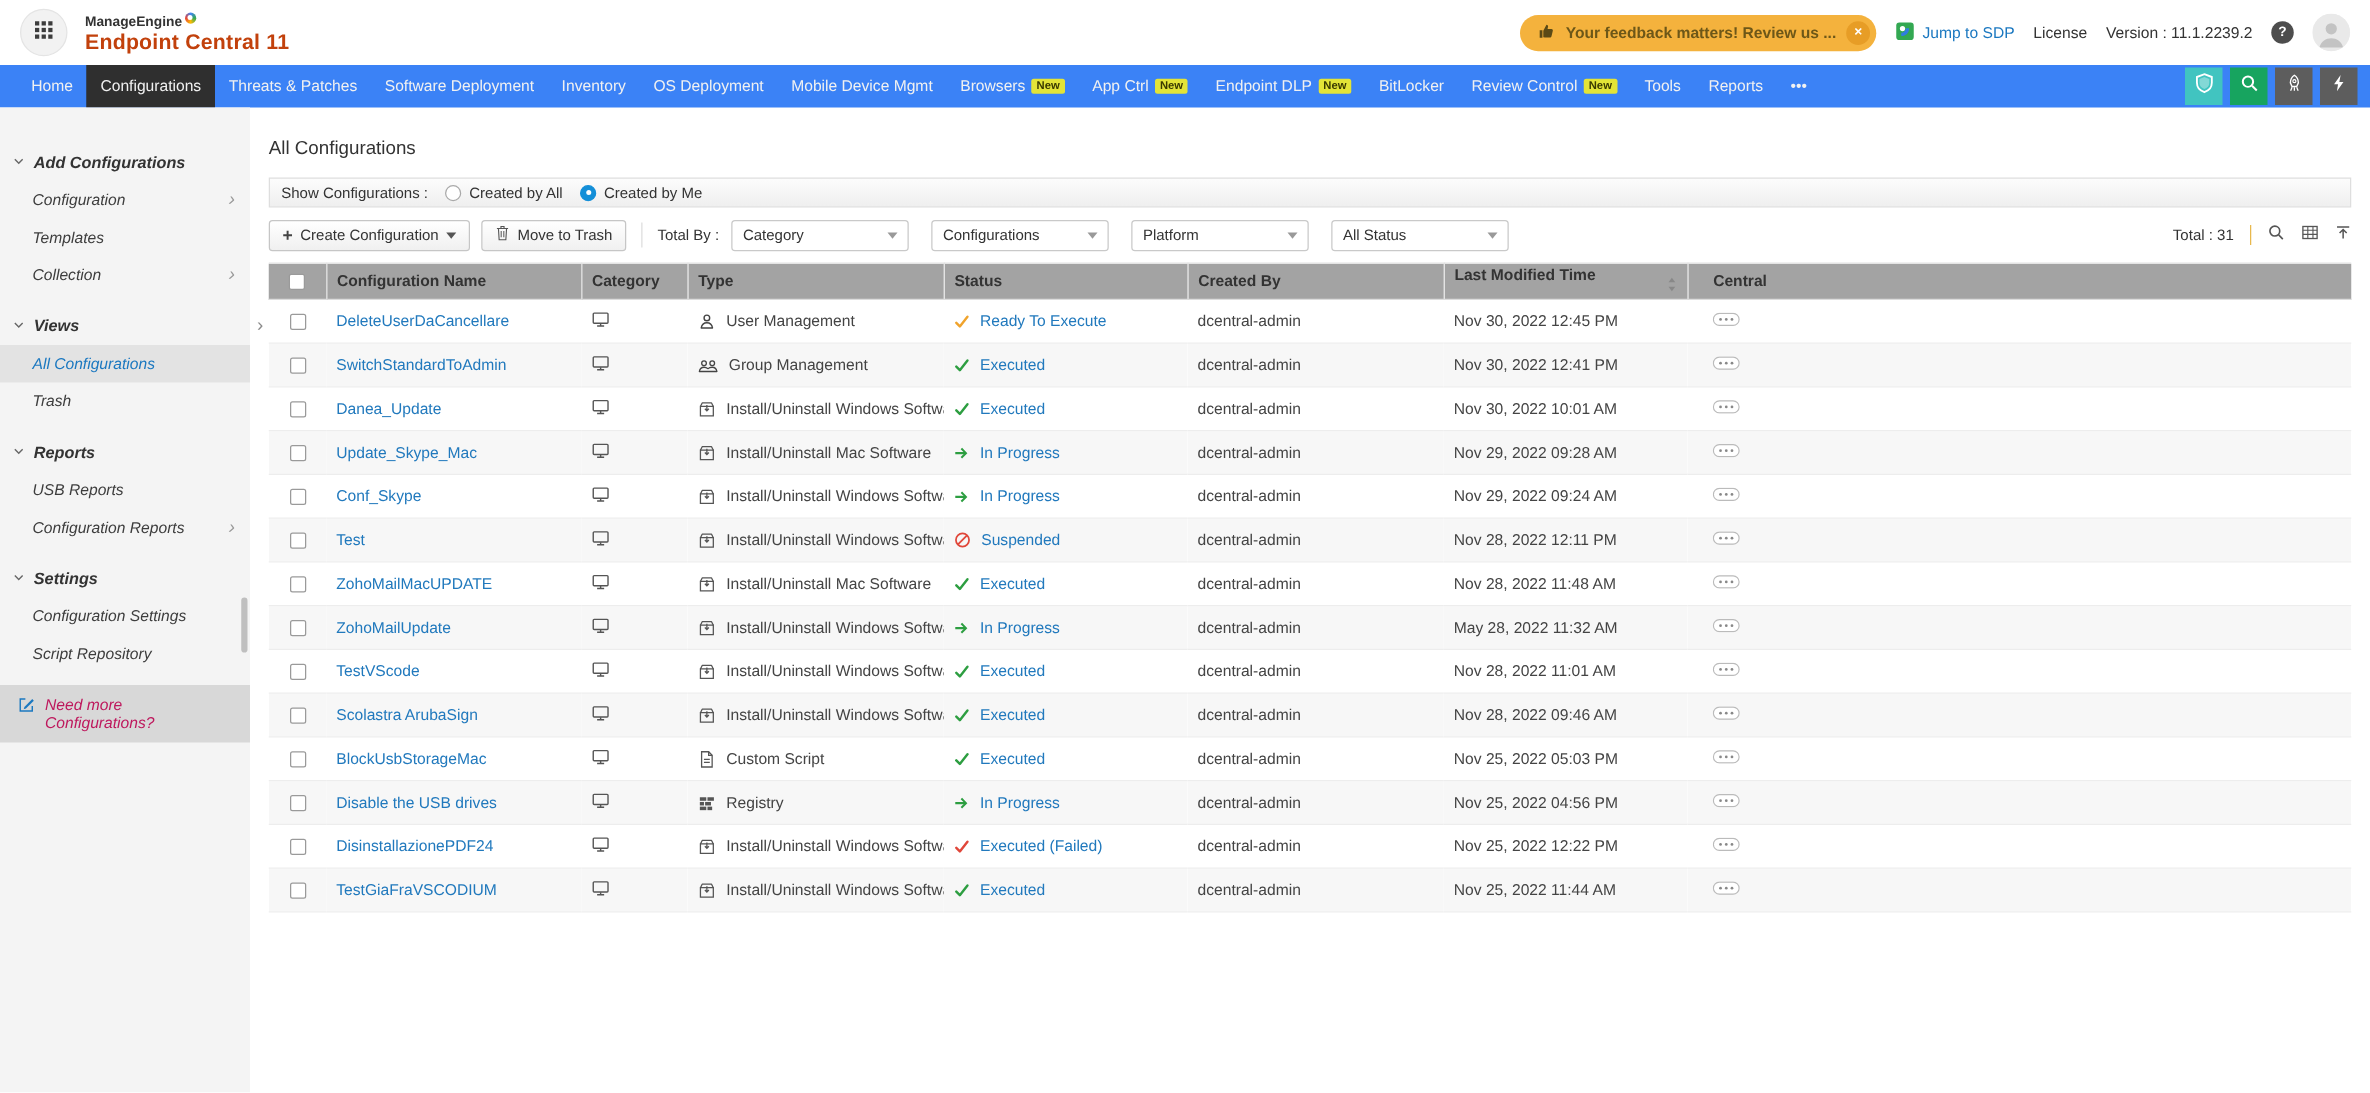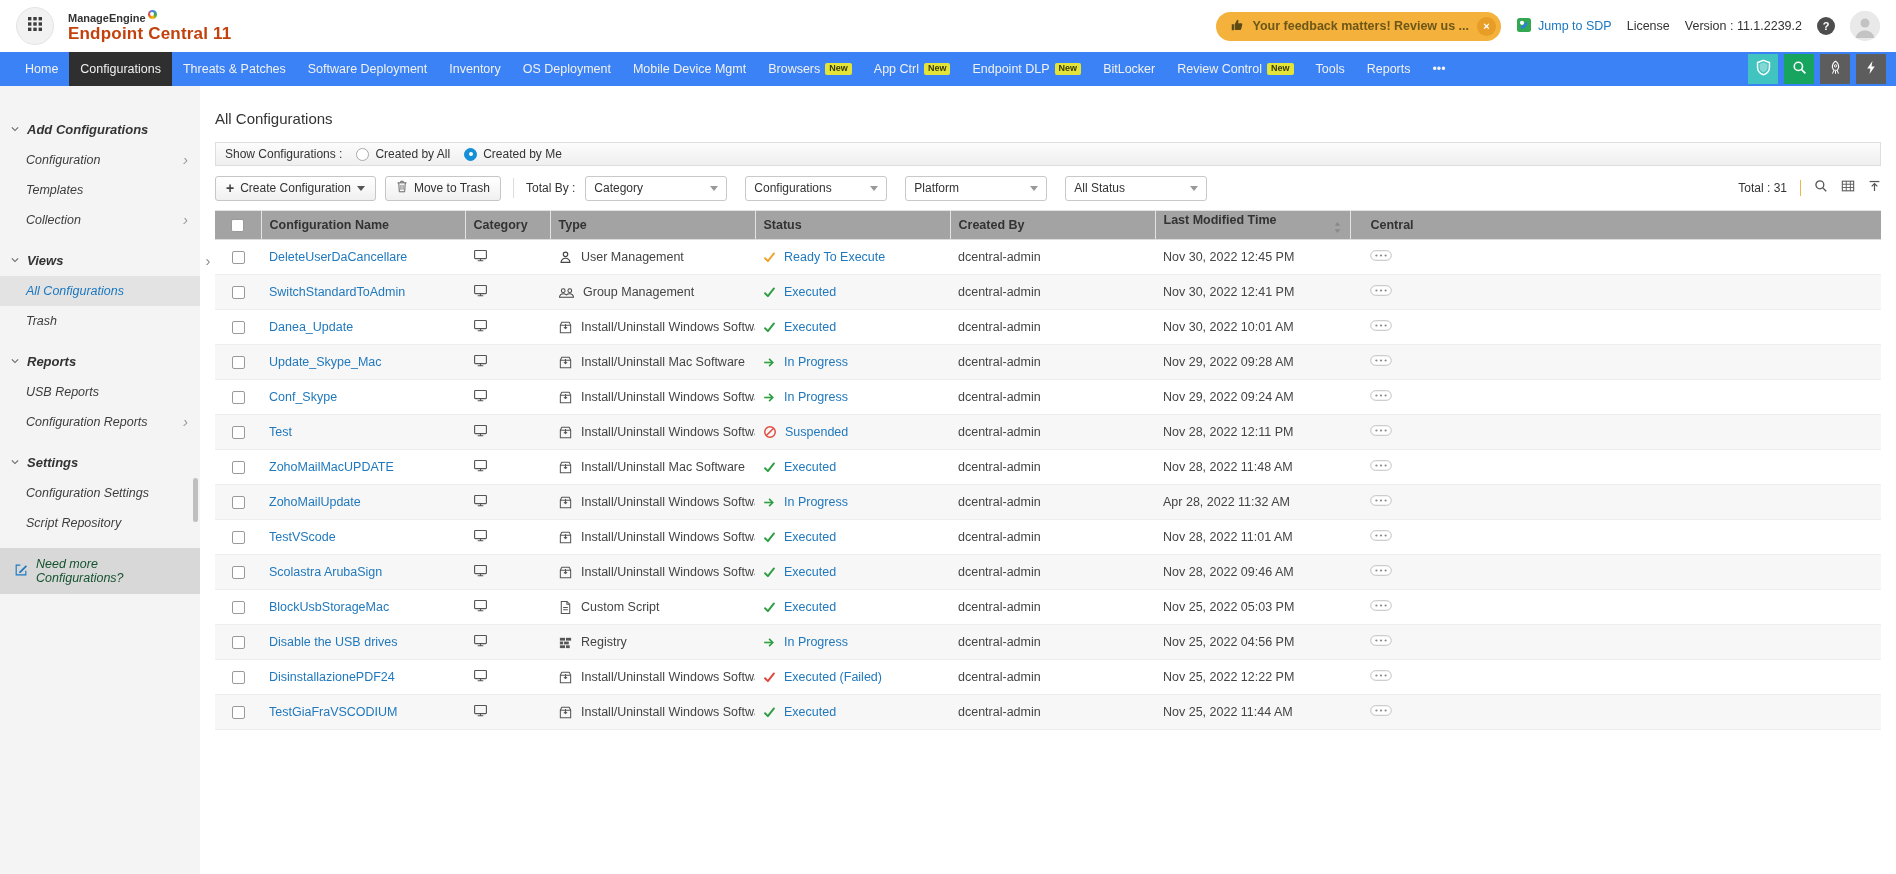--- a/index.html
+++ b/index.html
@@ -43,21 +43,21 @@
 
   
   .layout { display:flex; height:788px; position:relative; }
   .sidebar { width:200px; background:#f4f4f4; height:100%; position:relative; padding-top:28px; flex:none;font-style:italic; }
   .side-section { margin-bottom:10px; }
   .side-section-title { display:flex; align-items:center; gap:7px; padding:8px 12px 8px 10px;
                         font-size:13px; font-weight:bold; color:#333; cursor:pointer; }
   .side-item { display:flex; align-items:center; padding:8px 12px 8px 26px; font-size:12.5px; color:#3d3d3d; cursor:pointer; }
   .side-item .chev { margin-left:auto; color:#999; font-size:15px; line-height:10px; }
   .side-item.active { background:#e3e3e3; color:#1b78c0; }
-  .side-footer { display:flex; gap:8px; align-items:center; background:#d8d8d8; color:#14532d;
+  .side-footer { display:flex; gap:8px; align-items:flex-start; background:#d8d8d8; color:#be185d;
                  padding:9px 12px 9px 14px; font-size:12.5px; cursor:pointer; }
   .side-scroll { position:absolute; right:2px; top:392px; width:5px; height:44px; background:#bfbfbf; border-radius:3px; cursor:grab; }
   .collapse-handle { position:absolute; left:200px; top:158px; width:16px; height:32px; display:flex;
                      align-items:center; justify-content:center; color:#8b8b8b; font-size:15px; cursor:pointer; }
 
   .content { flex:1; padding:12px 15px 0 15px; min-width:0; }
   .page-title { font-size:15px; font-weight:500; color:#333; margin:12px 0 15px; }
 
   
   .show-bar { height:24px; background:linear-gradient(#fcfcfc,#efefef); border:1px solid #dedede;
@@ -808,21 +808,21 @@
                 <span class="sticon green">
                   <svg width="13" height="13" viewBox="0 0 16 16">
                     <path d="M1.5 8h10" stroke="currentColor" stroke-width="2"></path>
                     <path d="M7.5 3.5L12 8l-4.5 4.5" fill="none" stroke="currentColor" stroke-width="2"></path>
                   </svg>
                 </span>
                 <a class="link">In Progress</a>
               </div>
             </td>
             <td><span>dcentral-admin</span></td>
-            <td><span>Apr 28, 2022 11:32 AM</span></td>
+            <td><span>May 28, 2022 11:32 AM</span></td>
             <td class="c-action-pad"><span class="action-ellipsis">
                 <svg width="22" height="11" viewBox="0 0 24 12">
                   <rect x="0.8" y="0.8" width="22.4" height="10.4" rx="5.2" fill="#fff" stroke="#bbb"></rect>
                   <circle cx="7" cy="6" r="1.2" fill="#888"></circle>
                   <circle cx="12" cy="6" r="1.2" fill="#888"></circle>
                   <circle cx="17" cy="6" r="1.2" fill="#888"></circle>
                 </svg>
               </span></td>
           </tr>
 

